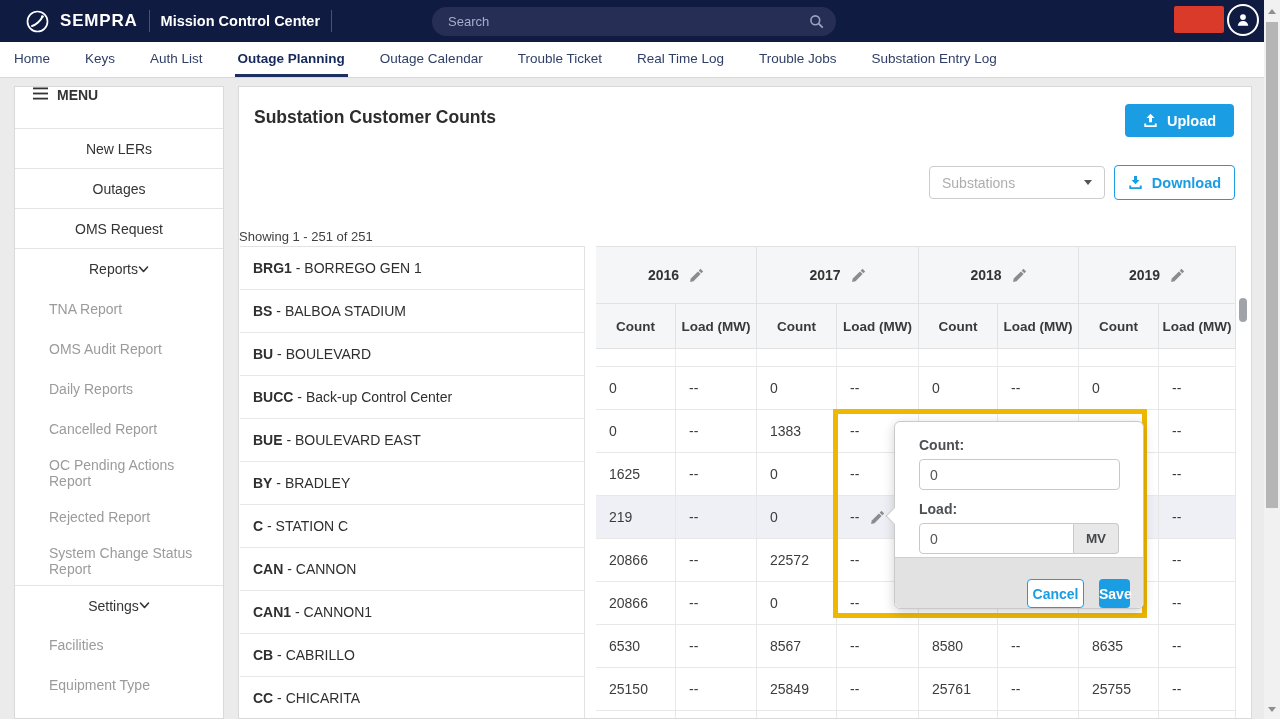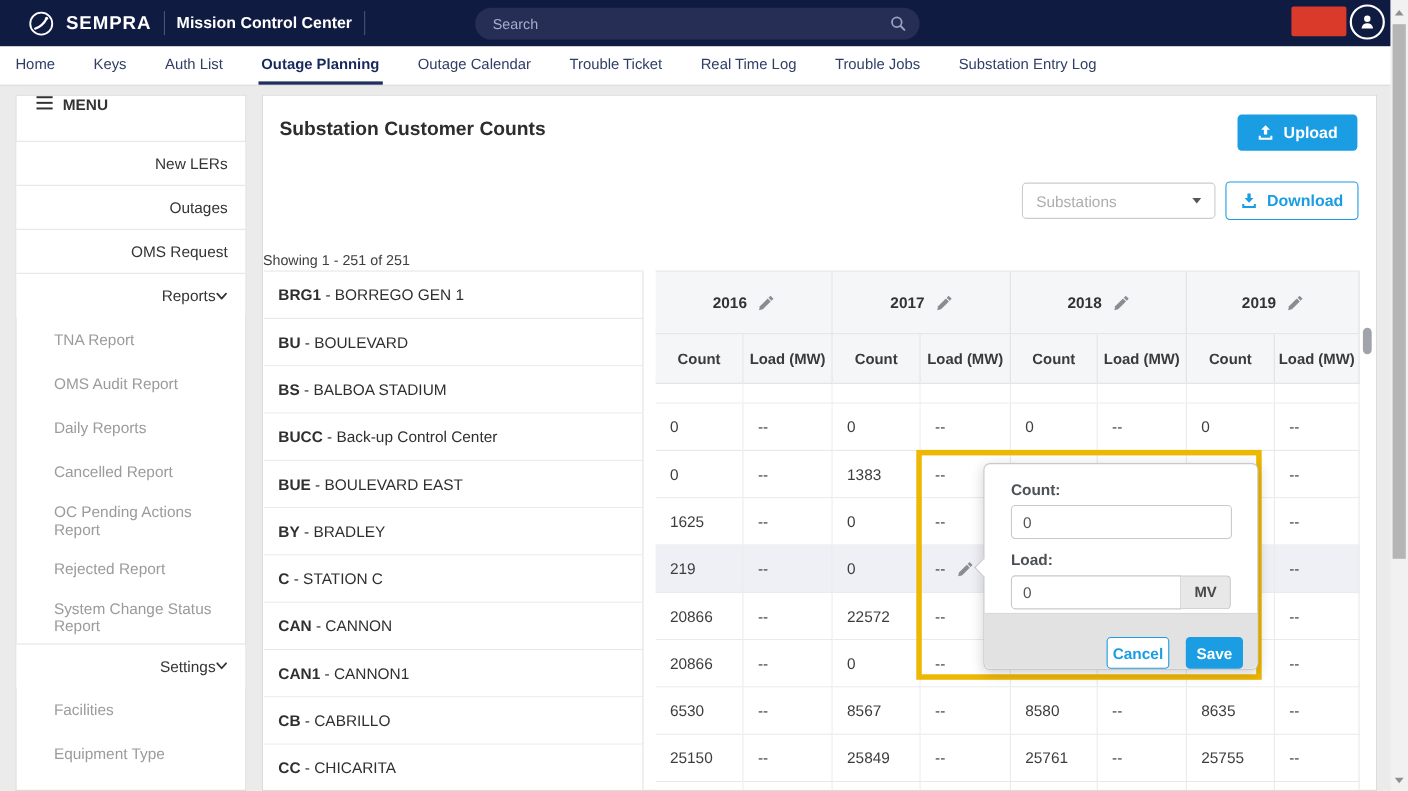--- a/index.html
+++ b/index.html
@@ -25,21 +25,21 @@
   .navbar { position:absolute; left:0; top:42px; width:1280px; height:36px; background:#fff; border-bottom:1px solid #d8d8d8;
             display:flex; align-items:stretch; padding-left:11px; z-index:9; }
   .tab { display:flex; align-items:center; margin-right:29px; padding:0 3px; font-size:13.5px; color:#2f3e66;
          border-bottom:3px solid transparent; cursor:pointer; white-space:nowrap; }
   .tab.active { color:#17295c; font-weight:700; border-bottom-color:#1c2f5e; }
 
   
   .sidebar { position:absolute; left:14px; top:86px; width:210px; height:633px; background:#fff; border:1px solid #d9d9d9; }
   .menu-head { height:42px; display:flex; gap:9px; padding-left:18px; font-size:14px; font-weight:600;
                color:#333; border-bottom:1px solid #e4e4e4; cursor:pointer; }
-  .side-item { min-height:40px; display:flex; align-items:center; justify-content:flex-end;
+  .side-item { min-height:40px; display:flex; align-items:center; justify-content:center;
                padding:0 16px; font-size:14px; color:#343434; cursor:pointer; background:#fff; }
   .side-item.bb { border-bottom:1px solid #e4e4e4; }
   .side-item.tb { border-top:1px solid #e4e4e4; }
   .side-sub { min-height:40px; display:flex; align-items:center; padding:8px 14px 8px 34px; font-size:14px;
               color:#9b9b9b; line-height:16px; cursor:pointer; }
 
   
   .main { position:absolute; left:238px; top:86px; width:1014px; height:633px; background:#fff; border:1px solid #d9d9d9; overflow:hidden; }
   .title { position:absolute; left:15px; top:20px; font-size:17.5px; font-weight:700; color:#2d2d2d; }
   .upload-btn { position:absolute; left:886px; top:17px; width:109px; height:33px; background:#1b9de4; color:#fff; border:none;
@@ -86,21 +86,21 @@
                color:#555; outline:none; font-family:inherit; background:#fff; }
   .pop-input.full { width:201px; }
   .load-group { display:flex; }
   .load-group .pop-input { width:155px; border-radius:4px 0 0 4px; }
   .addon { width:46px; height:31px; background:#e8e8e8; border:1px solid #c9c9c9; border-left:none; border-radius:0 4px 4px 0;
            display:flex; align-items:center; justify-content:center; font-size:13.5px; font-weight:700; color:#47484a; }
   .pop-footer { position:absolute; left:0; right:0; bottom:0; height:51px; background:#e2e2e2; border-top:1px solid #cfcfcf;
                 border-radius:0 0 6px 6px; display:flex; align-items:flex-end; justify-content:flex-end; gap:15px; padding-right:13px; }
   .btn-cancel { width:57px; height:29px; background:#fff; border:1px solid #1b9de4; color:#1b9de4; border-radius:4px;
                 font-weight:700; font-size:14px; cursor:pointer; font-family:inherit; }
-  .btn-save { width:52px; height:29px; background:#1b9de4; border:none; color:#fff; border-radius:4px;
+  .btn-save { width:31px; height:29px; background:#1b9de4; border:none; color:#fff; border-radius:4px;
               font-weight:700; font-size:14px; cursor:pointer; font-family:inherit; }
 
   
   .page-scrollbar { position:absolute; right:0; top:0; width:16px; height:719px; background:#f1f1f1; z-index:100; }
   .ps-thumb { position:absolute; left:2px; top:22px; width:12px; height:486px; background:#b5b5b5; cursor:pointer; }
   .ps-up { position:absolute; left:4px; top:9px; width:0; height:0; border-left:4px solid transparent; border-right:4px solid transparent;
            border-bottom:5px solid #8f8f8f; cursor:pointer; }
   .ps-down { position:absolute; left:4px; bottom:7px; width:0; height:0; border-left:4px solid transparent; border-right:4px solid transparent;
              border-top:5px solid #8f8f8f; cursor:pointer; }
 </style>
@@ -237,24 +237,24 @@
   </button>
 
   <div class="showing">Showing 1 - 251 of 251</div>
 
   <div class="tbl">
     <div class="names" id="tbl-names">
         <div class="name-row">
           <span><b>BRG1</b> - BORREGO GEN 1</span>
         </div>
         <div class="name-row">
+          <span><b>BS</b> - BALBOA STADIUM</span>
+        </div>
+        <div class="name-row">
           <span><b>BU</b> - BOULEVARD</span>
-        </div>
-        <div class="name-row">
-          <span><b>BS</b> - BALBOA STADIUM</span>
         </div>
         <div class="name-row">
           <span><b>BUCC</b> - Back-up Control Center</span>
         </div>
         <div class="name-row">
           <span><b>BUE</b> - BOULEVARD EAST</span>
         </div>
         <div class="name-row">
           <span><b>BY</b> - BRADLEY</span>
         </div>

